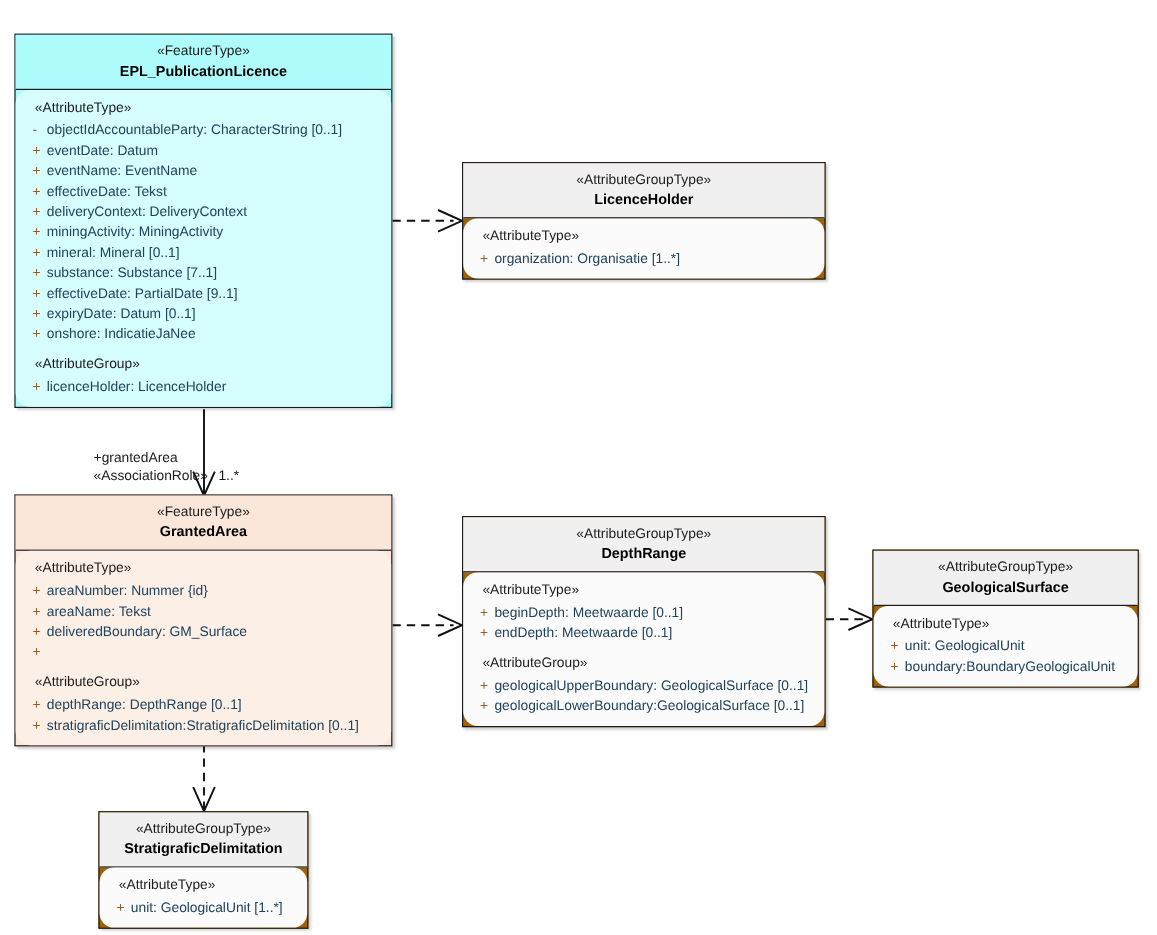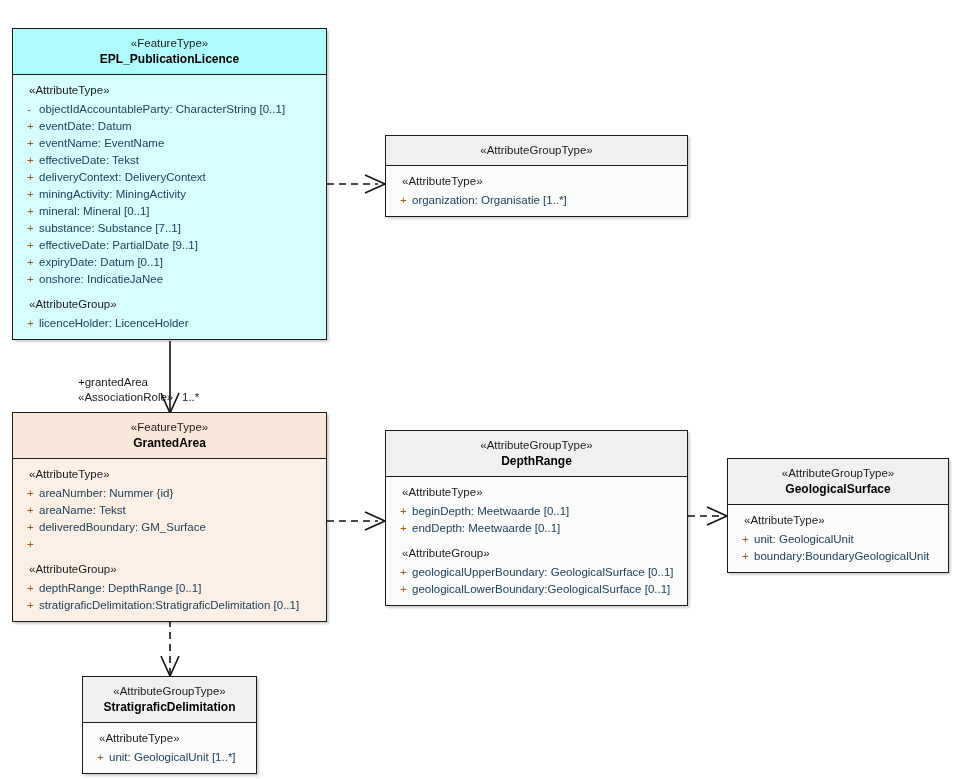--- a/index.html
+++ b/index.html
@@ -25,21 +25,21 @@
     left: 0; top: 0;
     width: 964px;
     height: 779px;
     pointer-events: none;
   }
   .uml-box {
     position: absolute;
     border: 1.4px solid #1b1b1b;
     box-sizing: border-box;
     box-shadow: 2px 2px 2px rgba(0,0,0,0.18);
-    background: #6d28d9;
+    background: #a16207;
   }
   .uml-header {
     border-bottom: 1.4px solid #1b1b1b;
     text-align: center;
     padding: 7px 6px 7px 6px;
     box-sizing: border-box;
   }
   .stereotype {
     font-size: 11.5px;
     color: #1b1b1b;
@@ -49,20 +49,21 @@
   .classname {
     font-size: 12px;
     font-weight: bold;
     color: #000000;
     line-height: 16px;
     white-space: nowrap;
   }
   .uml-body {
     padding: 7px 0 7px 0;
     box-sizing: border-box;
+    border-radius: 12px;
   }
   .group-label {
     font-size: 11.5px;
     color: #1b1b1b;
     padding: 0 0 2px 16px;
     line-height: 17px;
     white-space: nowrap;
   }
   .attr-row {
     display: flex;
@@ -194,20 +195,21 @@
       <div class="attr-row">
         <span class="attr-vis">+</span>
         <span class="attr-text">licenceHolder: LicenceHolder</span>
       </div>
     </div>
   </div>
 
   <div class="uml-box theme-group-gray" style="left:385px; top:119px; width:303px;">
     <div class="uml-header">
       <div class="stereotype">«AttributeGroupType»</div>
+      <div class="classname">LicenceHolder</div>
     </div>
     <div class="uml-body">
       <div class="group-label">«AttributeType»</div>
       <div class="attr-row">
         <span class="attr-vis">+</span>
         <span class="attr-text">organization: Organisatie [1..*]</span>
       </div>
     </div>
   </div>
 

